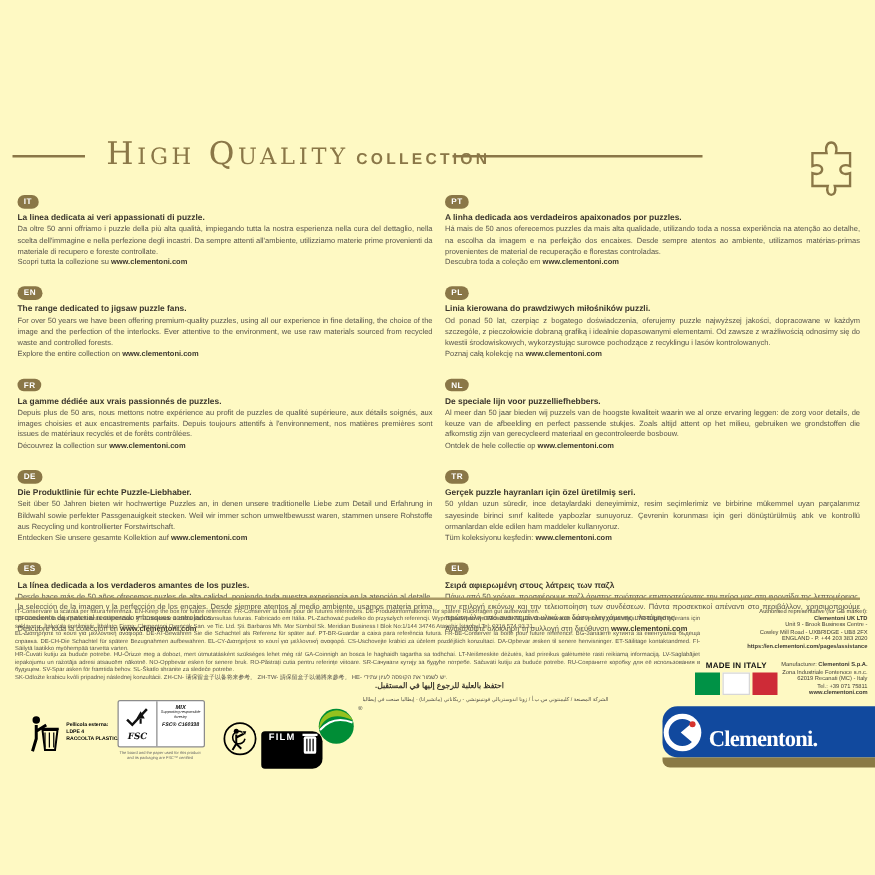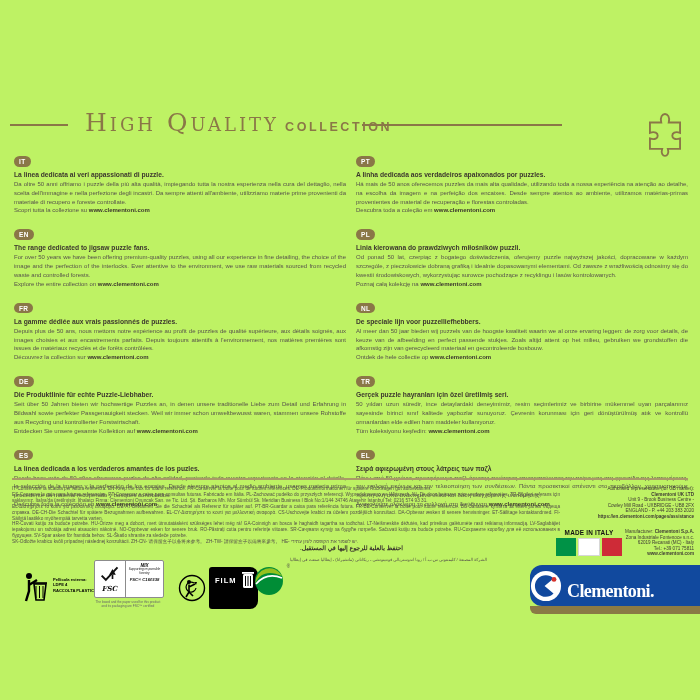--- a/index.html
+++ b/index.html
@@ -1,16 +1,16 @@
 <!DOCTYPE html>
 <html><head>
 <meta charset="utf-8">
 <style>
   html,body{margin:0;padding:0;background:#fff;}
-  .page{position:relative;width:700px;height:700px;background:#bef264;overflow:hidden;
+  .page{position:relative;width:700px;height:700px;background:#fef9c3;overflow:hidden;
         font-family:"Liberation Sans",sans-serif;color:#57534b;}
 
   
   .title-wrap{position:absolute;left:85px;top:108px;white-space:nowrap;color:#8a7747;}
   .title-main{font-family:"DejaVu Serif",serif;font-variant:small-caps;font-size:25px;letter-spacing:3px;}
   .title-sub{font-family:"Liberation Sans",sans-serif;font-size:12.5px;letter-spacing:2.6px;
              text-transform:uppercase;font-weight:600;margin-left:6px;}
   .rule{position:absolute;top:124px;height:2px;background:#8a7747;}
   .rule-left{left:10px;width:58px;}
   .rule-right{left:362px;width:200px;}
@@ -64,22 +64,22 @@
             align-items:center;justify-content:center;}
   .fsc-acronym{font-family:"DejaVu Serif",serif;font-weight:bold;font-size:7px;color:#111;margin-top:1px;}
   .fsc-right{flex:1;padding:2px 2px;text-align:center;color:#111;}
   .fsc-mix{font-size:4.6px;font-weight:bold;}
   .fsc-tagline{font-size:3.1px;line-height:3.6px;}
   .fsc-code{font-size:4.2px;font-weight:bold;margin-top:2px;}
   .fsc-caption{position:absolute;left:88px;top:600px;width:80px;text-align:center;
                font-size:3.2px;line-height:4px;color:#666;}
 
   .film-label{position:absolute;left:178px;top:567px;display:flex;align-items:center;}
-  .film-flag{display:flex;align-items:center;background:#000;border-radius:3px 8px 8px 3px;
-             height:26px;margin-left:3px;padding:0 3px 16px 6px;}
+  .film-flag{display:flex;align-items:flex-start;background:#000;border-radius:3px 8px 8px 3px;
+             height:26px;margin-left:3px;padding:0 3px 4px 6px;margin-top:18px;}
   .film-word{color:#fff;font-size:7.5px;font-weight:bold;letter-spacing:1px;margin-right:4px;}
 
   .green-dot{position:absolute;left:254px;top:566px;}
   .green-dot sup{position:absolute;top:-2px;right:-6px;font-size:4.5px;color:#444;}
 
   
   .logo{position:absolute;left:530px;top:565px;width:172px;height:41px;background:#11499e;
         border-radius:12px 0 0 12px;display:flex;align-items:center;}
   .logo-word{color:#fff;font-size:18px;font-weight:bold;letter-spacing:-.6px;margin-left:5px;
              font-family:Liberation Serif, serif;margin-top:12px;}

